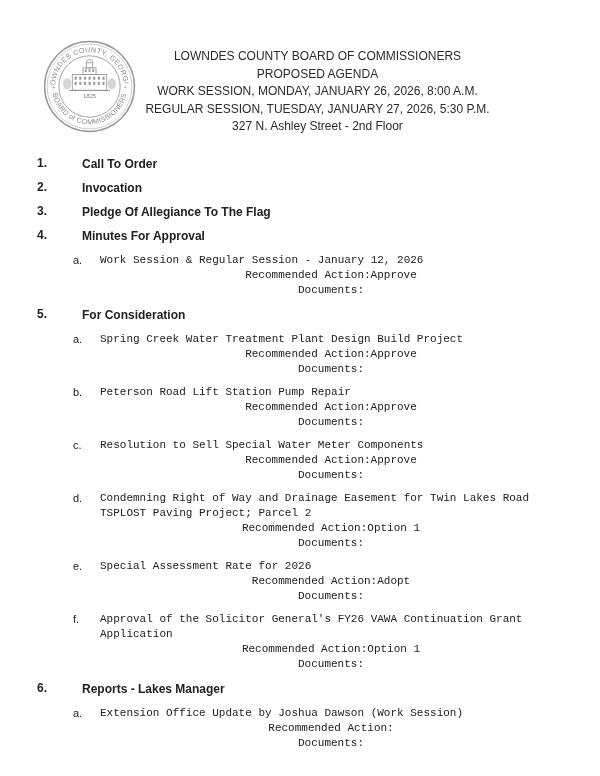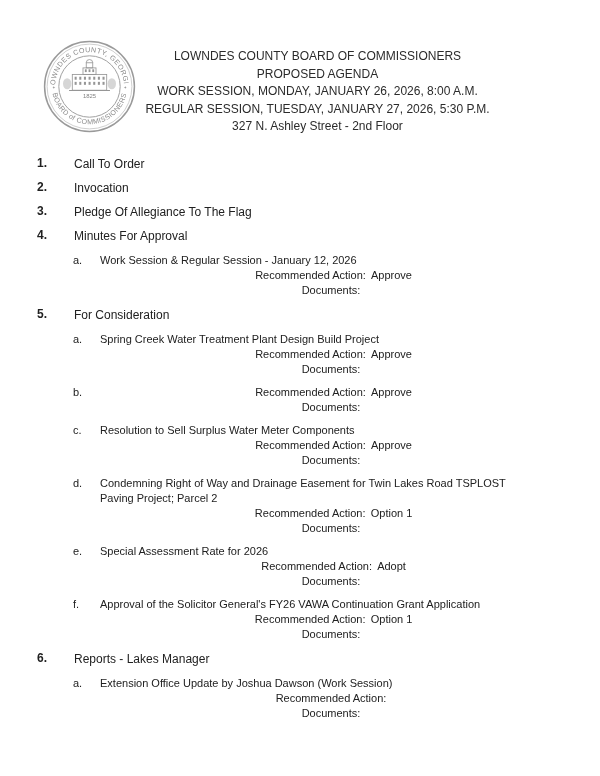--- a/index.html
+++ b/index.html
@@ -26,27 +26,27 @@
   }
 
   
   .agenda { position: absolute; top: 156px; left: 0; right: 0; }
   .item { margin-bottom: 9px; }
   .item-head { position: relative; padding-left: 70px; line-height: 14px; }
   .num {
     position: absolute; left: 37px; top: 0;
     font-weight: bold; font-size: 12px;
   }
-  .title { margin: 4px; display: inline; font-weight: normal; font-size: 12px; }
+  .title { margin: 12px; display: inline; font-weight: bold; font-size: 12px; }
 
   .subitems { margin-top: 10px; }
   .subitem { margin-bottom: 8px; }
   .sub-row { position: relative; }
   .letter { position: absolute; left: 73px; top: 0; font-size: 11px; line-height: 15px; }
-  .sub-body { margin-left: 100px; margin-right: 60px; font-size: 11px; line-height: 15px; }
+  .sub-body { margin-left: 100px; margin-right: 60px; font-size: 11px; line-height: 15px; font-family: Liberation Mono, monospace; }
   .sub-text { font-size: 11px; line-height: 15px; }
   .detail-row { padding-left: 22px; line-height: 15px; text-align: center; }
   .detail-label { display: inline-block; min-width: 121px; }
   .detail-value { display: inline; }
 </style>
 </head>
 <body>
 
 <div class="page">
 
@@ -174,35 +174,36 @@
           <span class="detail-label">Documents:</span>
         </div>
       </div>
     </div>
   </div>
 
   <div class="subitem">
     <div class="sub-row">
       <span class="letter">b.</span>
       <div class="sub-body">
+        <div class="sub-text">Peterson Road Lift Station Pump Repair</div>
         <div class="detail-row">
           <span class="detail-label">Recommended Action:</span><span class="detail-value">Approve</span>
         </div>
         <div class="detail-row">
           <span class="detail-label">Documents:</span>
         </div>
       </div>
     </div>
   </div>
 
   <div class="subitem">
     <div class="sub-row">
       <span class="letter">c.</span>
       <div class="sub-body">
-        <div class="sub-text">Resolution to Sell Surplus Water Meter Components</div>
+        <div class="sub-text">Resolution to Sell Special Water Meter Components</div>
         <div class="detail-row">
           <span class="detail-label">Recommended Action:</span><span class="detail-value">Approve</span>
         </div>
         <div class="detail-row">
           <span class="detail-label">Documents:</span>
         </div>
       </div>
     </div>
   </div>
 

